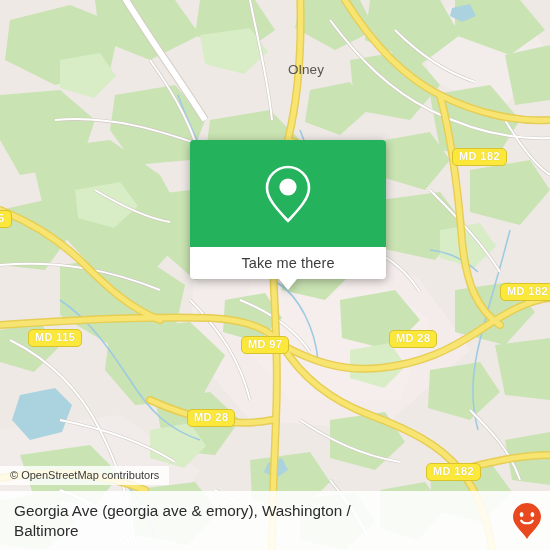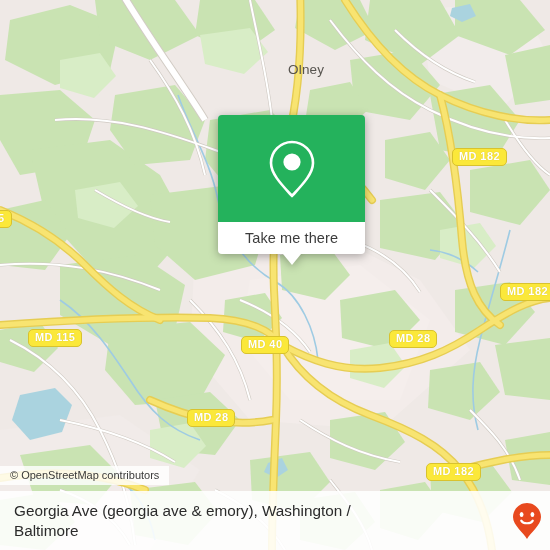--- a/index.html
+++ b/index.html
@@ -34,24 +34,23 @@
     position:absolute;
     color:#57544f;
     font-size:13.5px;
     letter-spacing:.2px;
     white-space:nowrap;
   }
 
   
   .callout{
     position:absolute;
-    left:190px;top:115px;
-    width:147px;
+    left:190px;top:140px;
+    width:196px;
     filter:drop-shadow(0 2px 5px rgba(0,0,0,.32));
-    margin-left:28px;
   }
   .callout-top{
     background:#24b25c;
     height:107px;
     border-radius:4px 4px 0 0;
     display:flex;align-items:center;justify-content:center;
   }
   .callout-bottom{
     position:relative;
     background:#ffffff;
@@ -272,21 +271,21 @@
       </g>
     </svg>
 
     <div class="place-label" style="left:288px;top:62px;">Olney</div>
 
     <div class="shield" style="left:452px;top:148px;">MD 182</div>
     <div class="shield" style="left:500px;top:283px;">MD 182</div>
     <div class="shield" style="left:426px;top:463px;">MD 182</div>
     <div class="shield" style="left:28px;top:329px;">MD 115</div>
     <div class="shield" style="left:-9px;top:210px;">5</div>
-    <div class="shield" style="left:241px;top:336px;">MD 40</div>
+    <div class="shield" style="left:241px;top:336px;">MD 97</div>
     <div class="shield" style="left:389px;top:330px;">MD 28</div>
     <div class="shield" style="left:187px;top:409px;">MD 28</div>
   </div>
 
   <div class="callout">
     <div class="callout-top">
       <svg width="52" height="62" viewBox="0 0 52 62">
         <path d="M26 4 C14.4 4 5 13.4 5 25 C5 36 16 47 26 58 C36 47 47 36 47 25 C47 13.4 37.6 4 26 4 Z" fill="none" stroke="#ffffff" stroke-width="2.6" stroke-linejoin="round"></path>
         <circle cx="26" cy="24" r="8.6" fill="#ffffff"></circle>
       </svg>

